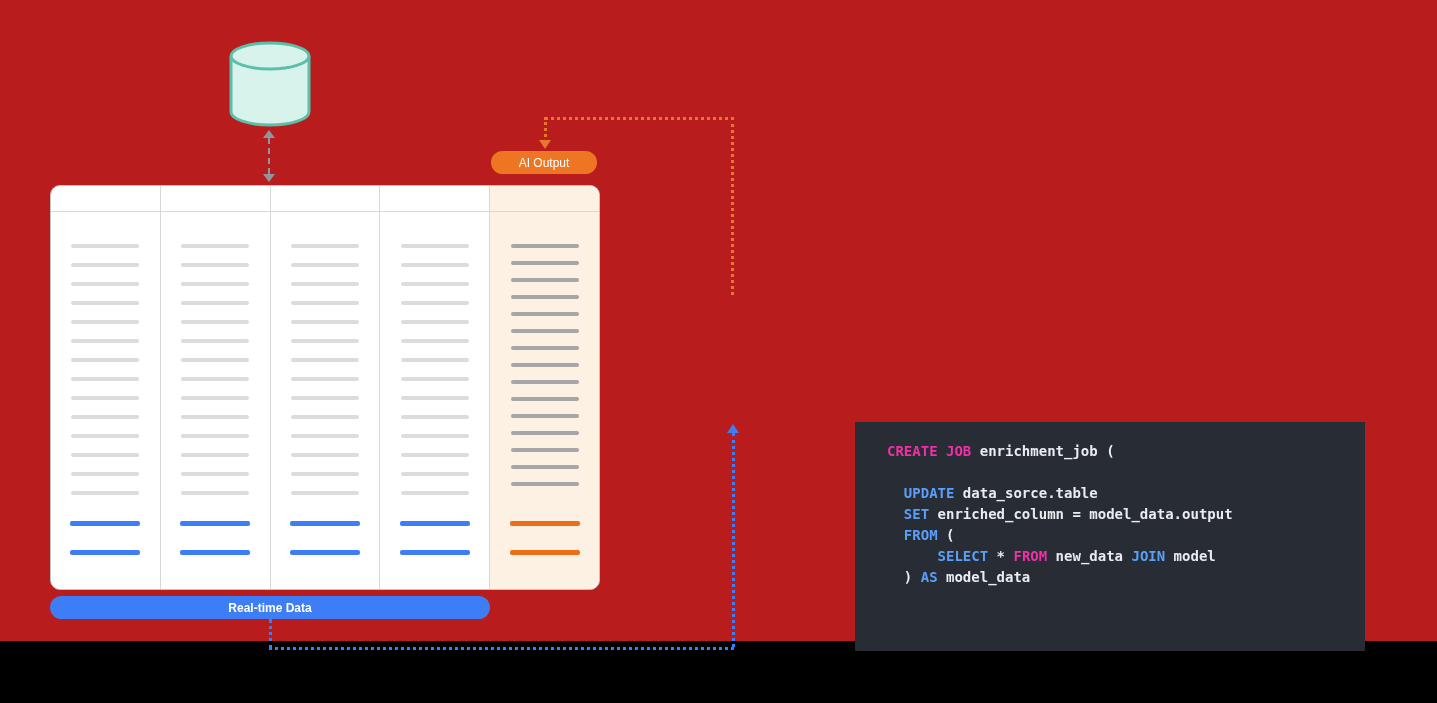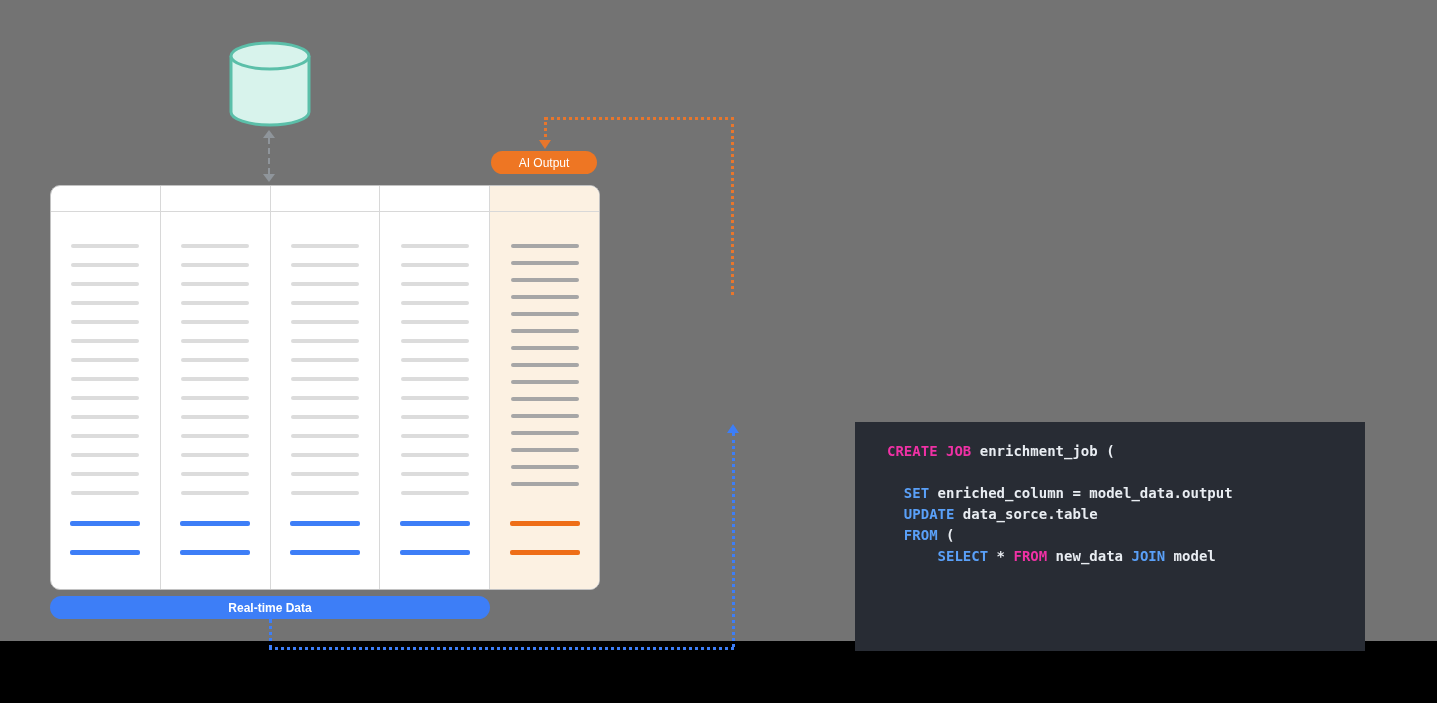--- a/index.html
+++ b/index.html
@@ -1,18 +1,18 @@
 <!DOCTYPE html>
 <html><head>
 <meta charset="utf-8">
 <style>
   * { margin:0; padding:0; box-sizing:border-box; }
   html,body { background:#000; }
   body { width:1437px; height:703px; overflow:hidden; font-family:"Liberation Sans", sans-serif; }
-  #stage { position:relative; width:1437px; height:641px; background:#737373; }
+  #stage { position:relative; width:1437px; height:641px; background:#b91c1c; }
 
   
   .db { position:absolute; left:228px; top:40px; }
 
   
   .sync-line { position:absolute; left:268px; top:138px; height:36px; width:0; border-left:2px dashed #8f959b; }
   .tri { position:absolute; width:0; height:0; }
   .tri.up-gray   { left:263px; top:130px; border-left:6px solid transparent; border-right:6px solid transparent; border-bottom:8px solid #8f959b; }
   .tri.down-gray { left:263px; top:174px; border-left:6px solid transparent; border-right:6px solid transparent; border-top:8px solid #8f959b; }
 
@@ -213,21 +213,22 @@
   <div class="dot-v b-v1"></div>
   <div class="dot-h b-h"></div>
   <div class="dot-v b-v2"></div>
   <div class="tri up-blue"></div>
 
 
   <div class="codeblock">
     <div>
         <div class="code-line"><span style="color: rgb(240, 49, 165);">CREATE JOB</span><span style="color: rgb(233, 237, 242);"> enrichment_job (</span></div>
         <div class="code-line">&nbsp;</div>
+        <div class="code-line"><span style="color: rgb(233, 237, 242);">  </span><span style="color: rgb(90, 160, 248);">UPDATE</span><span style="color: rgb(233, 237, 242);"> data_sorce.table</span></div>
         <div class="code-line"><span style="color: rgb(233, 237, 242);">  </span><span style="color: rgb(90, 160, 248);">SET</span><span style="color: rgb(233, 237, 242);"> enriched_column = model_data.output</span></div>
-        <div class="code-line"><span style="color: rgb(233, 237, 242);">  </span><span style="color: rgb(90, 160, 248);">UPDATE</span><span style="color: rgb(233, 237, 242);"> data_sorce.table</span></div>
         <div class="code-line"><span style="color: rgb(233, 237, 242);">  </span><span style="color: rgb(90, 160, 248);">FROM</span><span style="color: rgb(233, 237, 242);"> (</span></div>
         <div class="code-line"><span style="color: rgb(233, 237, 242);">      </span><span style="color: rgb(90, 160, 248);">SELECT</span><span style="color: rgb(233, 237, 242);"> * </span><span style="color: rgb(240, 49, 165);">FROM</span><span style="color: rgb(233, 237, 242);"> new_data </span><span style="color: rgb(90, 160, 248);">JOIN</span><span style="color: rgb(233, 237, 242);"> model</span></div>
+        <div class="code-line"><span style="color: rgb(233, 237, 242);">  ) </span><span style="color: rgb(90, 160, 248);">AS</span><span style="color: rgb(233, 237, 242);"> model_data</span></div>
         <div class="code-line">&nbsp;</div>
       </div>
   </div>
 
 </div>
 
 </body></html>

